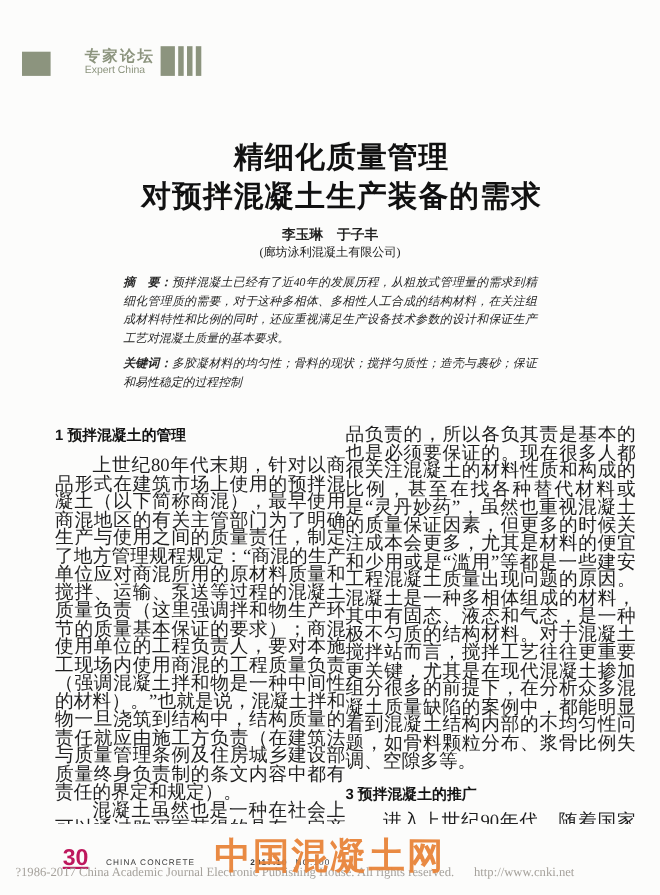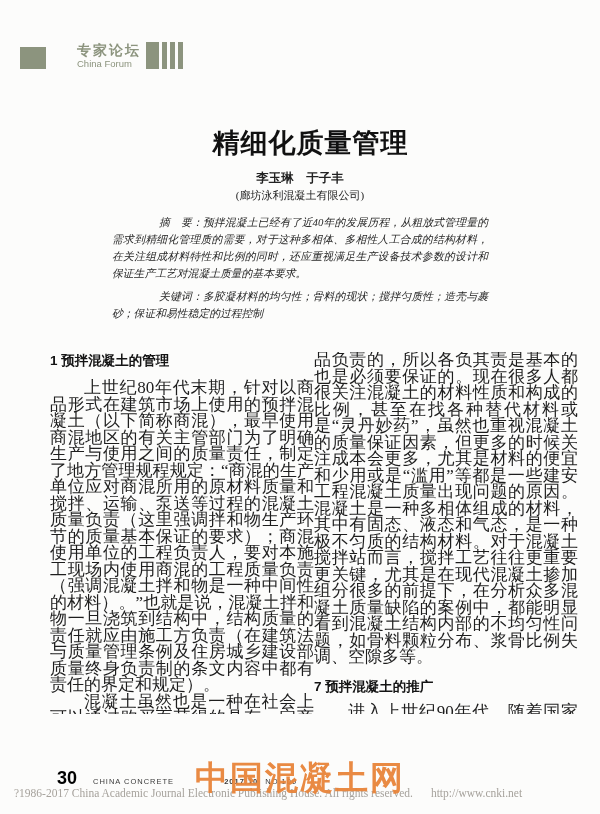--- a/index.html
+++ b/index.html
@@ -54,21 +54,21 @@
   }
 
   
   .abstract, .keywords {
     margin: 0 112px; text-align: justify;
     font-size: 10.8px; line-height: 17px; color: #262626;
     font-style: italic;
   }
   .abstract { margin-top: 12px; }
   .keywords { margin-top: 6px; }
-  .blk-label { font-weight: normal; margin-left: 47px; }
+  .blk-label { font-weight: bold; }
 
   
   .body-cols {
     margin: 30px 22px 0 50px;
     display: flex; 
     height: 362px; overflow: hidden;
   }
   .col { flex: 1; min-width: 0; }
   .section-heading {
     font-family: "Liberation Sans", sans-serif;
@@ -82,21 +82,21 @@
   }
   .body-para.indent { text-indent: 2em; }
 
   
   .footer-line {
     position: absolute; left: 57px; top: 768px;
     display: flex; align-items: baseline; z-index: 1;
   }
   .page-num {
     font-family: "Liberation Sans", sans-serif;
-    font-size: 18px; font-weight: bold; color: #000000;
+    font-size: 21px; font-weight: bold; color: #be185d; text-decoration: underline;
   }
   .journal-meta {
     font-family: "Liberation Sans", sans-serif;
     font-size: 7.5px; color: #3a3a3a; letter-spacing: 1px; margin-left: 16px;
   }
   .journal-meta .j-date { font-weight: bold; margin-left: 7px; padding-left: 43px; }
   .journal-meta .j-no { margin-left: 7px; }
   .watermark {
     position: absolute; top: 756px; left: 50%;
     transform: translateX(-50%);
@@ -112,49 +112,50 @@
 </style>
 </head>
 <body>
 
 <div class="page">
 
   <div class="logo-row">
     <div class="logo-square"></div>
     <div class="logo-textblock">
       <span class="logo-cn">专家论坛</span>
-      <span class="logo-en">China Forum</span>
+      <span class="logo-en">Expert China</span>
     </div>
     <div class="logo-bars">
       <div class="bar-wide"></div>
       <div class="bar-n"></div>
       <div class="bar-n"></div>
       <div class="bar-n"></div>
     </div>
   </div>
 
   <div class="title-wrap">
     <div class="title-line">精细化质量管理</div>
+    <div class="title-line">对预拌混凝土生产装备的需求</div>
   </div>
   <div class="authors">李玉琳　于子丰</div>
   <div class="affiliation">(廊坊泳利混凝土有限公司)</div>
 
   <p class="abstract"><span class="blk-label">摘　要：</span><span>预拌混凝土已经有了近40年的发展历程，从粗放式管理量的需求到精细化管理质的需要，对于这种多相体、多相性人工合成的结构材料，在关注组成材料特性和比例的同时，还应重视满足生产设备技术参数的设计和保证生产工艺对混凝土质量的基本要求。</span></p>
 
   <p class="keywords"><span class="blk-label">关键词：</span><span>多胶凝材料的均匀性；骨料的现状；搅拌匀质性；造壳与裹砂；保证和易性稳定的过程控制</span></p>
 
   <div class="body-cols">
     <div class="col">
       <h3 class="section-heading">1 预拌混凝土的管理</h3>
       <p class="body-para indent">上世纪80年代末期，针对以商品形式在建筑市场上使用的预拌混凝土（以下简称商混），最早使用商混地区的有关主管部门为了明确生产与使用之间的质量责任，制定了地方管理规程规定：“商混的生产单位应对商混所用的原材料质量和搅拌、运输、泵送等过程的混凝土质量负责（这里强调拌和物生产环节的质量基本保证的要求）；商混使用单位的工程负责人，要对本施工现场内使用商混的工程质量负责（强调混凝土拌和物是一种中间性的材料）。”也就是说，混凝土拌和物一旦浇筑到结构中，结构质量的责任就应由施工方负责（在建筑法与质量管理条例及住房城乡建设部质量终身负责制的条文内容中都有责任的界定和规定）。</p>
       <p class="body-para indent">混凝土虽然也是一种在社会上可以通过购买而获得的具有一定商品属性的产品，但它不具有完全商品属性。也就是说、购买者购买到的只是一种材料，是一个半成品，在生产关系中充其量是一个中间性的产品，使用者必须通过自己的完整工艺保证使之成为一个完整的产品，如混凝土结构楼房的梁板柱、钢筋混凝土的桥梁、道路地面等等。也就是说，这个中间性的产品购买者是要对该产</p>
     </div>
     <div class="col">
       <p class="body-para">品负责的，所以各负其责是基本的也是必须要保证的。现在很多人都很关注混凝土的材料性质和构成的比例，甚至在找各种替代材料或是“灵丹妙药”，虽然也重视混凝土的质量保证因素，但更多的时候关注成本会更多，尤其是材料的便宜和少用或是“滥用”等都是一些建安工程混凝土质量出现问题的原因。混凝土是一种多相体组成的材料，其中有固态、液态和气态，是一种极不匀质的结构材料。对于混凝土搅拌站而言，搅拌工艺往往更重要更关键，尤其是在现代混凝土掺加组分很多的前提下，在分析众多混凝土质量缺陷的案例中，都能明显看到混凝土结构内部的不均匀性问题，如骨料颗粒分布、浆骨比例失调、空隙多等。</p>
-      <h3 class="section-heading second">7 预拌混凝土的推广</h3>
+      <h3 class="section-heading second">3 预拌混凝土的推广</h3>
       <p class="body-para indent">进入上世纪90年代，随着国家改革开放的进一步发展，泵送混凝土以环保、计量准确、快速浇筑、生产过程的质量易于控制和相对稳定等优点，开始得到大力推广并强制应用于建筑施工中。生产混凝土拌和物的单位（搅拌站或是公司）与使用混凝土拌和物的单位（施工公司）形成了两个不同的独立经济实体，共同对混凝土结构质量负责（预制构件的生产关系则不一样）。</p>
     </div>
   </div>
 
   <div class="footer-line">
     <span class="page-num">30</span>
     <span class="journal-meta"><span class="j-name">CHINA CONCRETE</span><span class="j-date">2017.10</span><span class="j-no">NO.100</span></span>
   </div>
 
   <div class="watermark">中国混凝土网</div>

